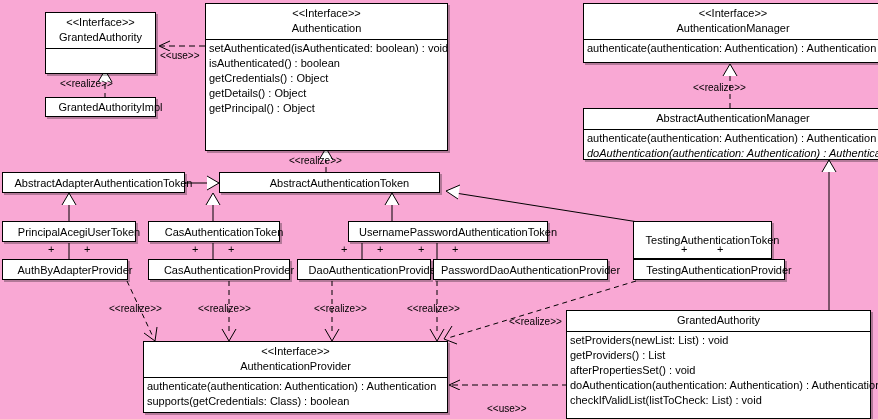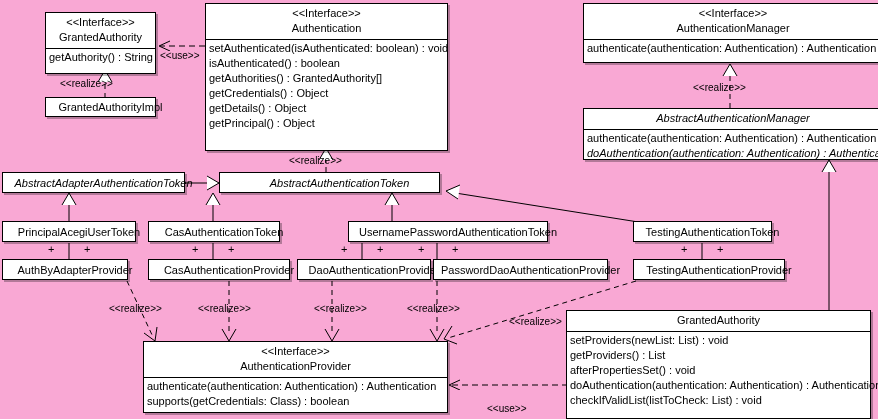--- a/index.html
+++ b/index.html
@@ -35,21 +35,21 @@
     font-size: 11px;
     color: #000;
     white-space: nowrap;
   }
   .cname {
     display: block;
     font-size: 11px;
     color: #000;
     white-space: nowrap;
   }
-  .cname.abstract { font-style: italic; }
+  .cname.abstract { }
   .uml-body {
     padding: 1px 0 1px 0;
   }
   .member {
     display: block;
     font-size: 11px;
     color: #000;
     white-space: nowrap;
     padding: 0px 3px;
     line-height: 15px;
@@ -207,40 +207,36 @@
     <g>
       <line x1="608" y1="385" x2="450" y2="385" stroke="#000" stroke-width="1" stroke-dasharray="6,4" marker-end="url(#openArrow)"></line>
     </g>
   </svg>
 
   <div class="uml-box" style="left:45px; top:12px; width:111px; height:62px;">
     <div class="uml-head with-divider">
       <span class="stereo">&lt;&lt;Interface&gt;&gt;</span>
       <span class="cname">GrantedAuthority</span>
     </div>
-    <div class="uml-body">
-      <span class="member">getAuthority() : String</span>
-    </div>
   </div>
 
   <div class="uml-box" style="left:45px; top:97px; width:111px; height:20px;">
     <div class="simple">
       <span class="cname">GrantedAuthorityImpl</span>
     </div>
   </div>
 
   <div class="uml-box" style="left:205px; top:3px; width:243px; height:148px;">
     <div class="uml-head with-divider">
       <span class="stereo">&lt;&lt;Interface&gt;&gt;</span>
       <span class="cname">Authentication</span>
     </div>
     <div class="uml-body">
       <span class="member">setAuthenticated(isAuthenticated: boolean) : void</span>
       <span class="member">isAuthenticated() : boolean</span>
-      <span class="member">getAuthorities() : GrantedAuthority[]</span>
       <span class="member">getCredentials() : Object</span>
       <span class="member">getDetails() : Object</span>
       <span class="member">getPrincipal() : Object</span>
     </div>
   </div>
 
   <div class="uml-box" style="left:583px; top:3px; width:300px; height:60px;">
     <div class="uml-head with-divider">
       <span class="stereo">&lt;&lt;Interface&gt;&gt;</span>
       <span class="cname">AuthenticationManager</span>
@@ -283,21 +279,21 @@
       <span class="cname">CasAuthenticationToken</span>
     </div>
   </div>
 
   <div class="uml-box" style="left:348px; top:221px; width:200px; height:21px;">
     <div class="simple">
       <span class="cname">UsernamePasswordAuthenticationToken</span>
     </div>
   </div>
 
-  <div class="uml-box" style="left:633px; top:221px; width:139px; height:21px;">
+  <div class="uml-box" style="left:633px; top:221px; width:139px; height:38px;">
     <div class="simple">
       <span class="cname">TestingAuthenticationToken</span>
     </div>
   </div>
 
   <div class="uml-box" style="left:2px; top:259px; width:126px; height:21px;">
     <div class="simple">
       <span class="cname">AuthByAdapterProvider</span>
     </div>
   </div>

